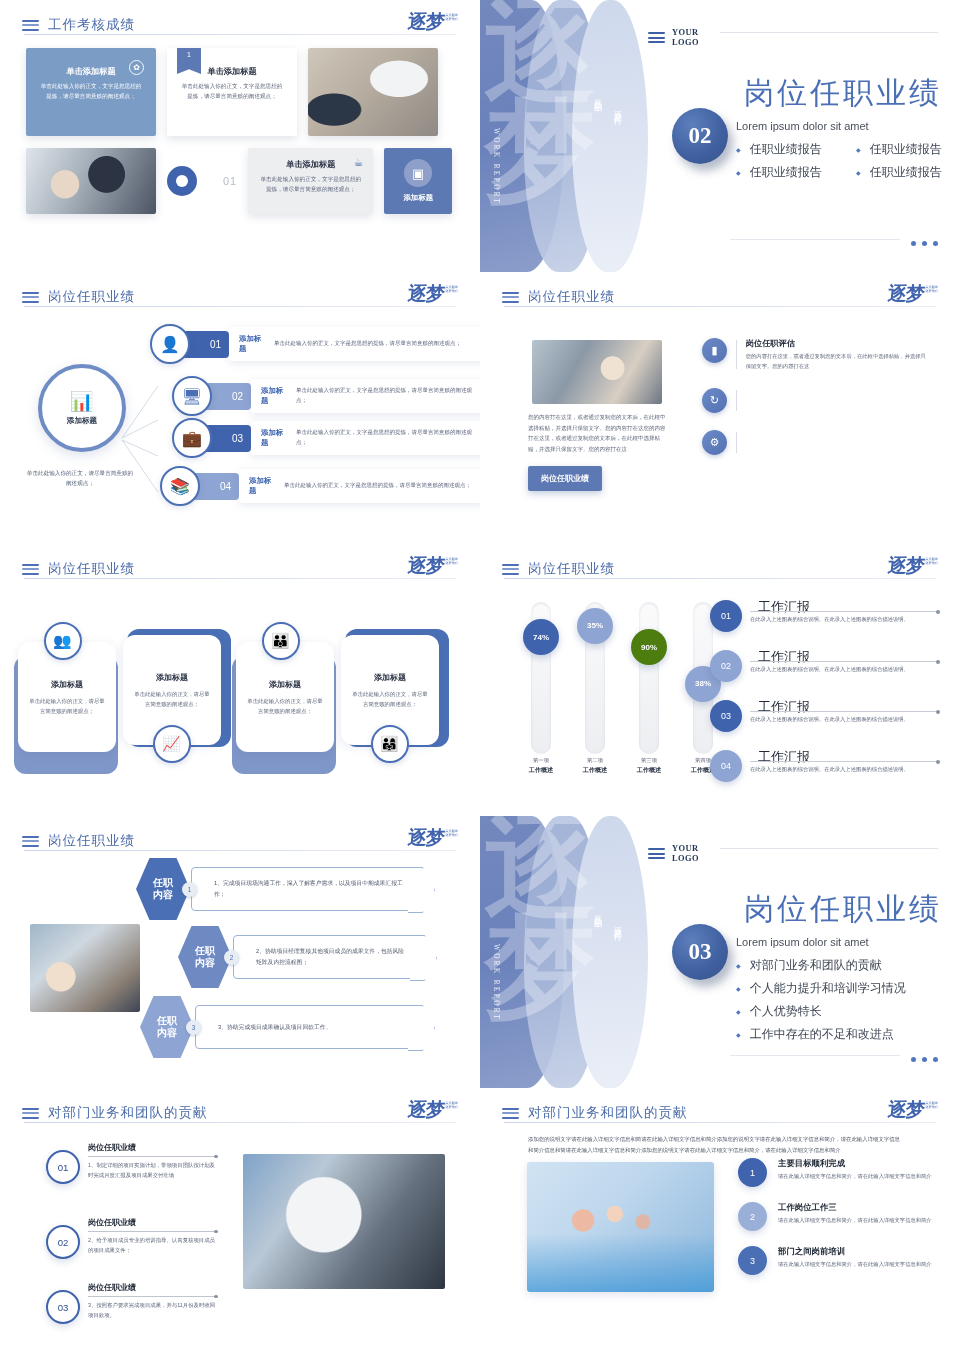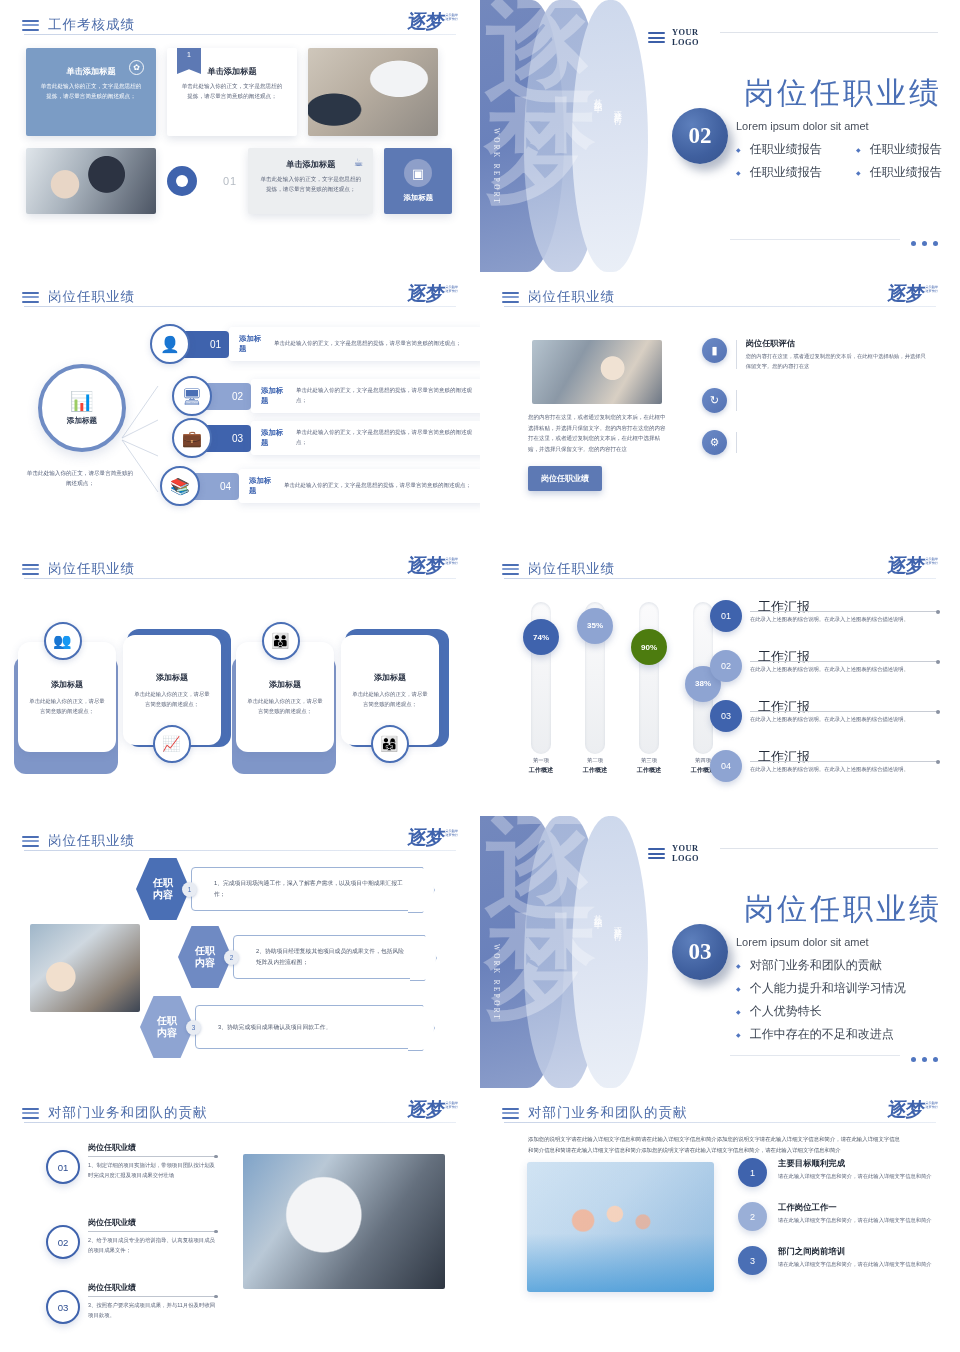--- a/index.html
+++ b/index.html
@@ -674,21 +674,21 @@
       <div class="s10item">
         <span class="s10circ" style="background:#3f63ad">1</span>
         <span>
           <span class="s10ttl" style="display:block">主要目标顺利完成</span>
           <span class="s10bd" style="display:block">请在此输入详细文字信息和简介，请在此输入详细文字信息和简介</span>
         </span>
       </div>
       <div class="s10item">
         <span class="s10circ" style="background:#9aafd7">2</span>
         <span>
-          <span class="s10ttl" style="display:block">工作岗位工作一</span>
+          <span class="s10ttl" style="display:block">工作岗位工作三</span>
           <span class="s10bd" style="display:block">请在此输入详细文字信息和简介，请在此输入详细文字信息和简介</span>
         </span>
       </div>
       <div class="s10item">
         <span class="s10circ" style="background:#4a6fb5">3</span>
         <span>
           <span class="s10ttl" style="display:block">部门之间岗前培训</span>
           <span class="s10bd" style="display:block">请在此输入详细文字信息和简介，请在此输入详细文字信息和简介</span>
         </span>
       </div>

